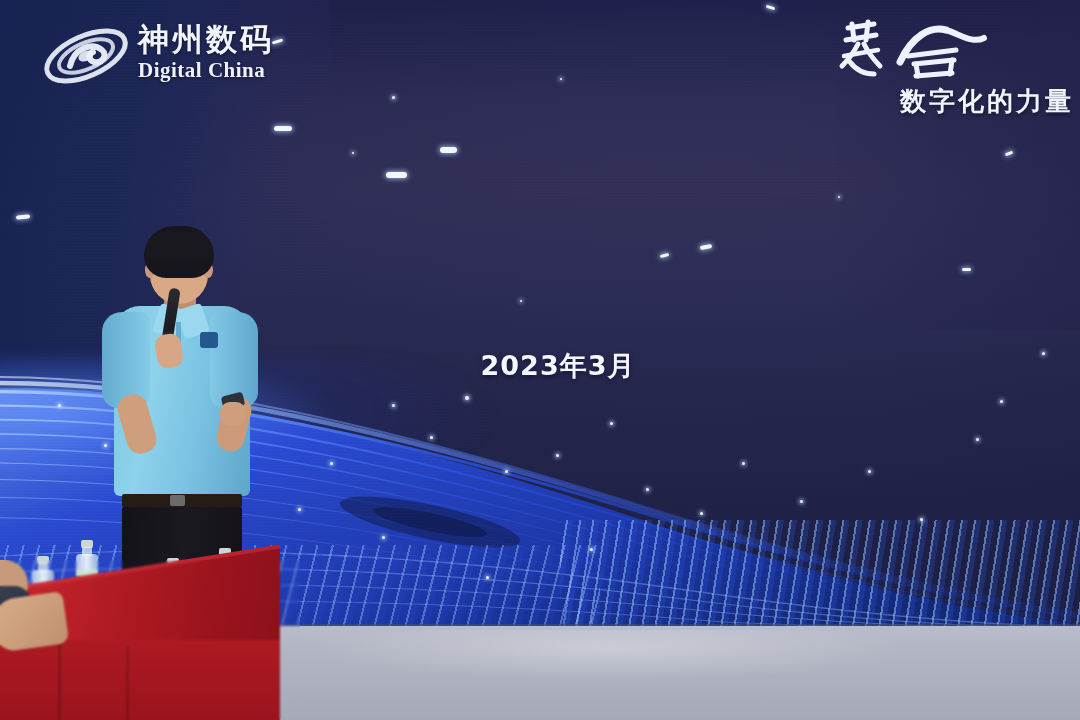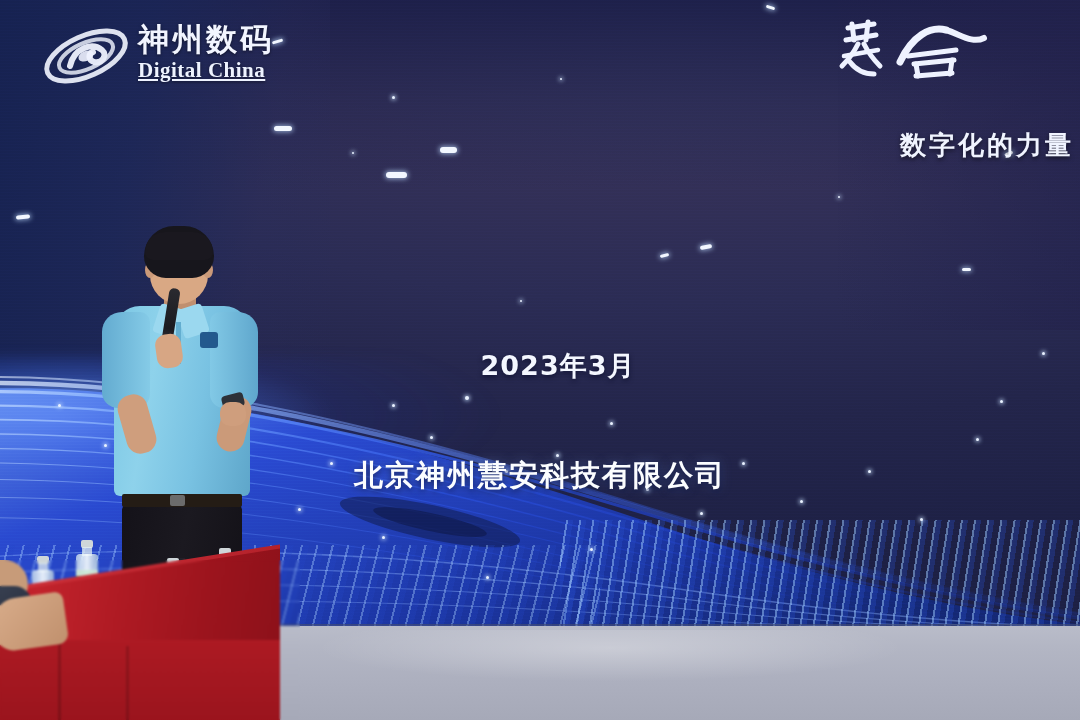--- a/index.html
+++ b/index.html
@@ -93,34 +93,32 @@
   .brand-mark{position:absolute;left:0;top:8px;width:92px;height:68px;}
   .brand-txt{position:absolute;left:98px;top:9px;}
   .brand-cn{
     font-size:31px;font-weight:bold;color:#f2f5ff;letter-spacing:3px;line-height:1.05;
     text-shadow:0 1px 3px rgba(0,0,0,.5);
   }
   .brand-en{
     font-size:21px;font-weight:bold;color:#eef3ff;letter-spacing:.5px;margin-top:2px;
     font-family:"Liberation Serif","DejaVu Serif",serif;
     text-shadow:0 1px 3px rgba(0,0,0,.5);
-    text-decoration:underline;
   }
 
   
   .event{position:absolute;right:24px;top:16px;width:250px;height:96px;}
   .event-cal{
     position:absolute;left:14px;top:0px;width:140px;height:60px;
   }
   .event-sub{
     position:absolute;left:0px;top:68px;width:250px;text-align:right;
     font-size:26px;font-weight:bold;color:#f0f4ff;letter-spacing:3px;
     font-family:Liberation Serif, serif;
     text-shadow:0 2px 4px rgba(0,0,0,.55);
-    margin-top:44px;
   }
 
   
   .floor{
     position:absolute;left:0;top:626px;width:1080px;height:94px;
     background:linear-gradient(180deg,#b9bcc9 0%, #b3b6c4 22%, #adb0bf 55%, #a6a9b8 100%);
   }
   .floor-edge{
     position:absolute;left:0;top:624px;width:1080px;height:4px;
     background:linear-gradient(180deg, rgba(60,70,110,.75), rgba(170,175,190,.2));
@@ -369,21 +367,20 @@
             <path d="M78,48 L80,60" stroke-width="5"></path>
             <path d="M114,44 L112,58" stroke-width="5"></path>
             <path d="M78,60 L114,57" stroke-width="5"></path>
           </g>
         </svg>
       </div>
       <div class="event-sub">数字化的力量</div>
     </div>
 
     <div class="slide-date">2023年3月</div>
-    <div class="slide-company">北京神州慧安科技有限公司</div>
   </div>
 
   <div class="floor-edge"></div>
   <div class="floor">
     <div class="floor-sheen" style="left:260px;top:4px;"></div>
   </div>
 
   <div class="presenter">
     <div class="p-legs"></div>
     <div class="p-legsplit"></div>

